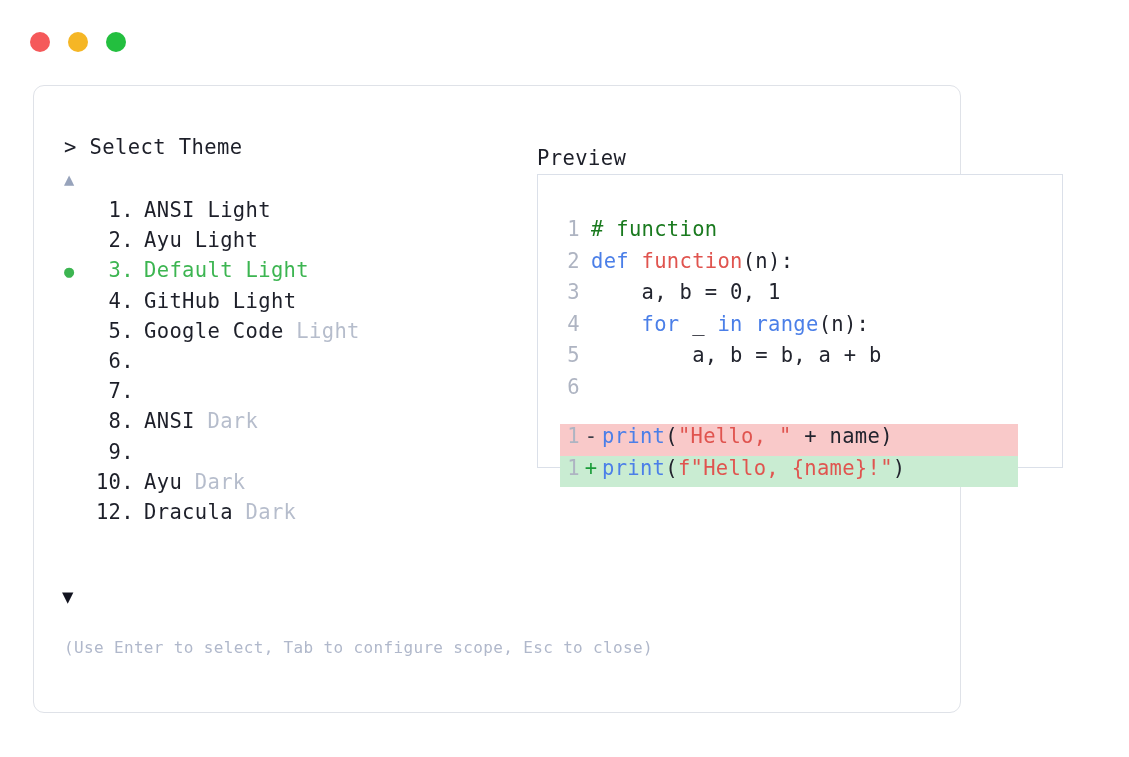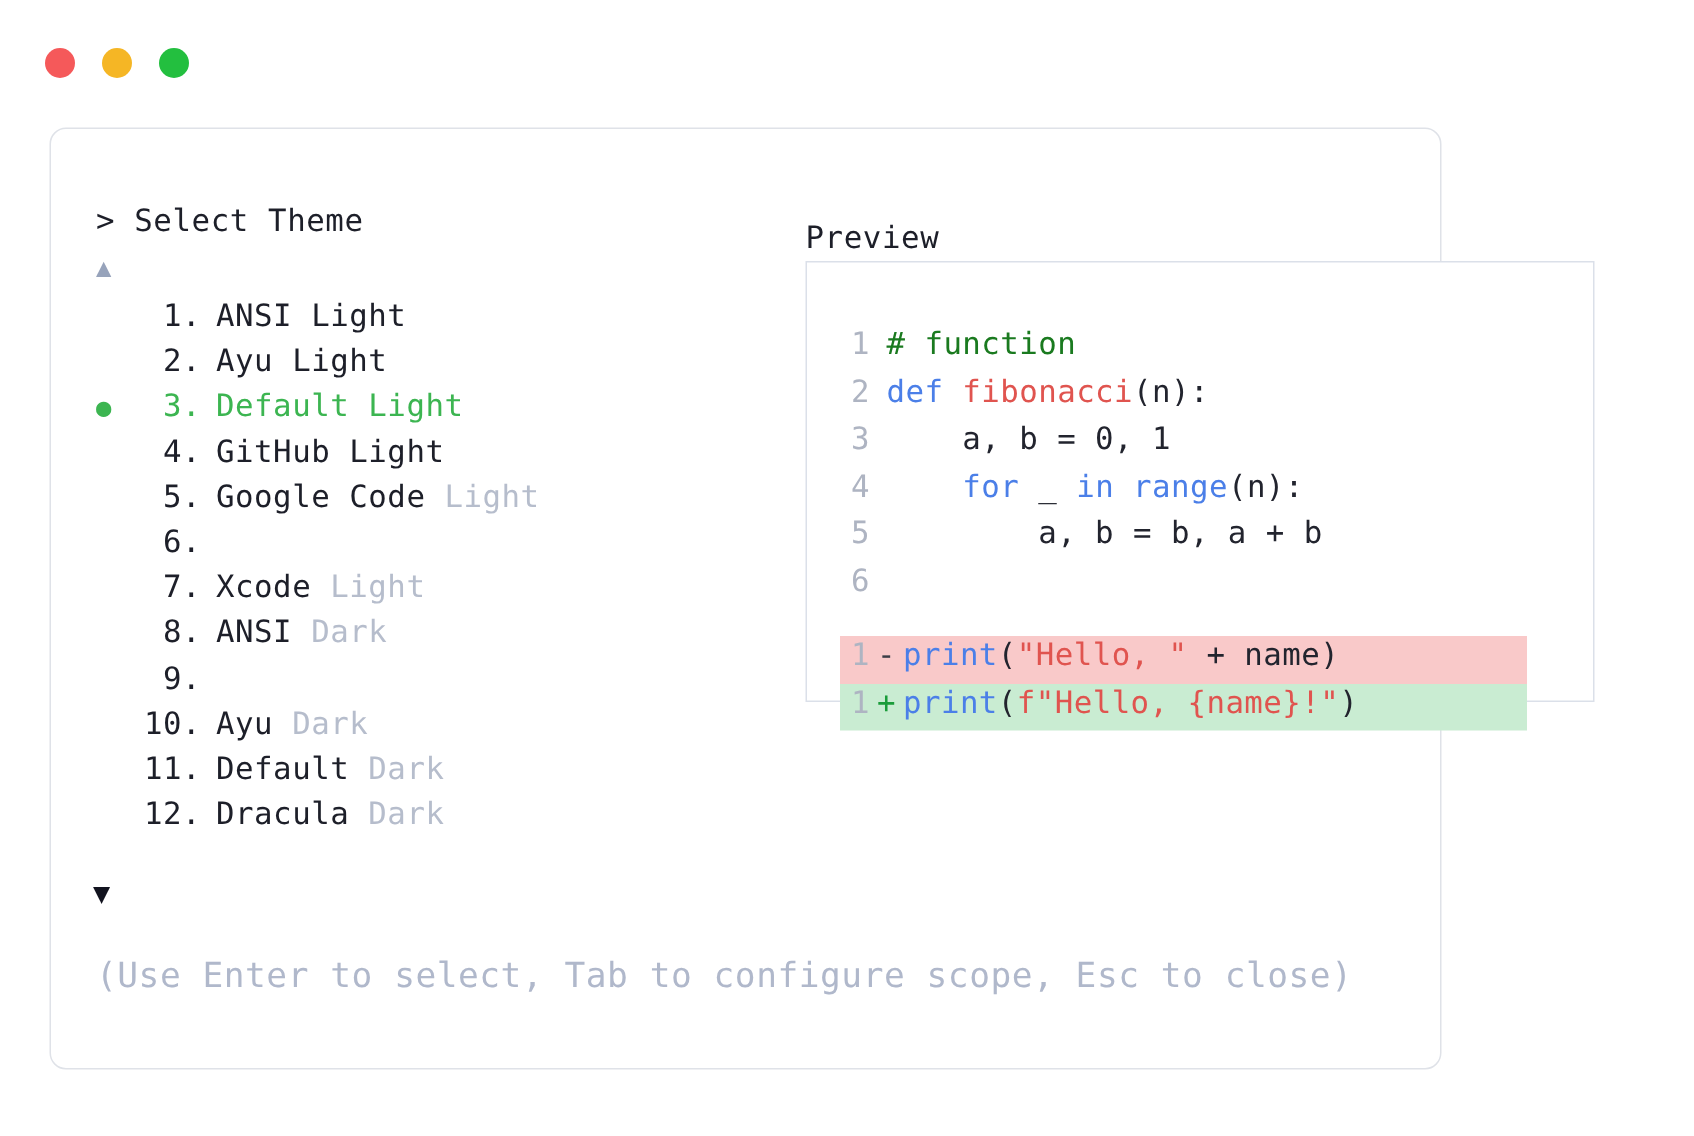--- a/index.html
+++ b/index.html
@@ -124,21 +124,21 @@
   .theme-row.selected .label-col,
   .theme-row.selected .mode-word {
     color: #3cb551;
   }
 
   
   .hint {
     position: absolute;
     left: 30px;
     top: 552px;
-    font-size: 23px;
+    font-size: 16px;
     letter-spacing: 0.35px;
     color: #b0b8cb;
     white-space: pre;
   }
 
   
   .preview-panel {
     position: absolute;
     left: 503px;
     top: 88px;
@@ -219,34 +219,33 @@
   <div class="arrow arrow-up">▲</div>
   <div class="arrow arrow-down">▼</div>
 
   <div class="theme-list">
       <div class="theme-row"><span class="bullet-col"> </span><span class="num-col"> 1.</span><span class="label-col"><span>ANSI </span><span class="">Light</span></span></div>
       <div class="theme-row"><span class="bullet-col"> </span><span class="num-col"> 2.</span><span class="label-col"><span>Ayu </span><span class="">Light</span></span></div>
       <div class="theme-row selected"><span class="bullet-col">●</span><span class="num-col"> 3.</span><span class="label-col"><span>Default </span><span class="">Light</span></span></div>
       <div class="theme-row"><span class="bullet-col"> </span><span class="num-col"> 4.</span><span class="label-col"><span>GitHub </span><span class="">Light</span></span></div>
       <div class="theme-row"><span class="bullet-col"> </span><span class="num-col"> 5.</span><span class="label-col"><span>Google Code </span><span class="mode-word">Light</span></span></div>
       <div class="theme-row"><span class="bullet-col"> </span><span class="num-col"> 6.</span></div>
-      <div class="theme-row"><span class="bullet-col"> </span><span class="num-col"> 7.</span><span class="label-col"><span>Xcode </span><span class="mode-word">Light</span></span></div>
+      <div class="theme-row"><span class="bullet-col"> </span><span class="num-col"> 7.</span></div>
       <div class="theme-row"><span class="bullet-col"> </span><span class="num-col"> 8.</span><span class="label-col"><span>ANSI </span><span class="mode-word">Dark</span></span></div>
       <div class="theme-row"><span class="bullet-col"> </span><span class="num-col"> 9.</span></div>
       <div class="theme-row"><span class="bullet-col"> </span><span class="num-col">10.</span><span class="label-col"><span>Ayu </span><span class="mode-word">Dark</span></span></div>
-      <div class="theme-row"><span class="bullet-col"> </span><span class="num-col">11.</span><span class="label-col"><span>Default </span><span class="mode-word">Dark</span></span></div>
       <div class="theme-row"><span class="bullet-col"> </span><span class="num-col">12.</span><span class="label-col"><span>Dracula </span><span class="mode-word">Dark</span></span></div>
     </div>
 
   <div class="hint">(Use Enter to select, Tab to configure scope, Esc to close)</div>
 
   <div class="preview-panel">
     <div class="code-area">
         <div class="code-line"><span class="ln">1</span><span class="code-text"><span class="tok-comment"># function</span></span></div>
-        <div class="code-line"><span class="ln">2</span><span class="code-text"><span class="tok-keyword">def </span><span class="tok-func">fibonacci</span><span class="tok-plain">(n):</span></span></div>
+        <div class="code-line"><span class="ln">2</span><span class="code-text"><span class="tok-keyword">def </span><span class="tok-func">function</span><span class="tok-plain">(n):</span></span></div>
         <div class="code-line"><span class="ln">3</span><span class="code-text"><span class="tok-plain">    a, b = 0, 1</span></span></div>
         <div class="code-line"><span class="ln">4</span><span class="code-text"><span class="tok-plain">    </span><span class="tok-keyword">for</span><span class="tok-plain"> _ </span><span class="tok-keyword">in</span><span class="tok-plain"> </span><span class="tok-builtin">range</span><span class="tok-plain">(n):</span></span></div>
         <div class="code-line"><span class="ln">5</span><span class="code-text"><span class="tok-plain">        a, b = b, a + b</span></span></div>
         <div class="code-line"><span class="ln">6</span></div>
         <div class="blank-line"></div>
         <div class="diff-row diff-del"><span class="ln" style="margin-right: 0px;">1</span><span class="diff-sign">-</span><span class="code-text"><span class="tok-builtin">print</span><span class="tok-plain">(</span><span class="tok-string">"Hello, "</span><span class="tok-plain"> + name)</span></span></div>
         <div class="diff-row diff-add"><span class="ln" style="margin-right: 0px;">1</span><span class="diff-sign">+</span><span class="code-text"><span class="tok-builtin">print</span><span class="tok-plain">(</span><span class="tok-string">f"Hello, {name}!"</span><span class="tok-plain">)</span></span></div>
       </div>
   </div>
 

